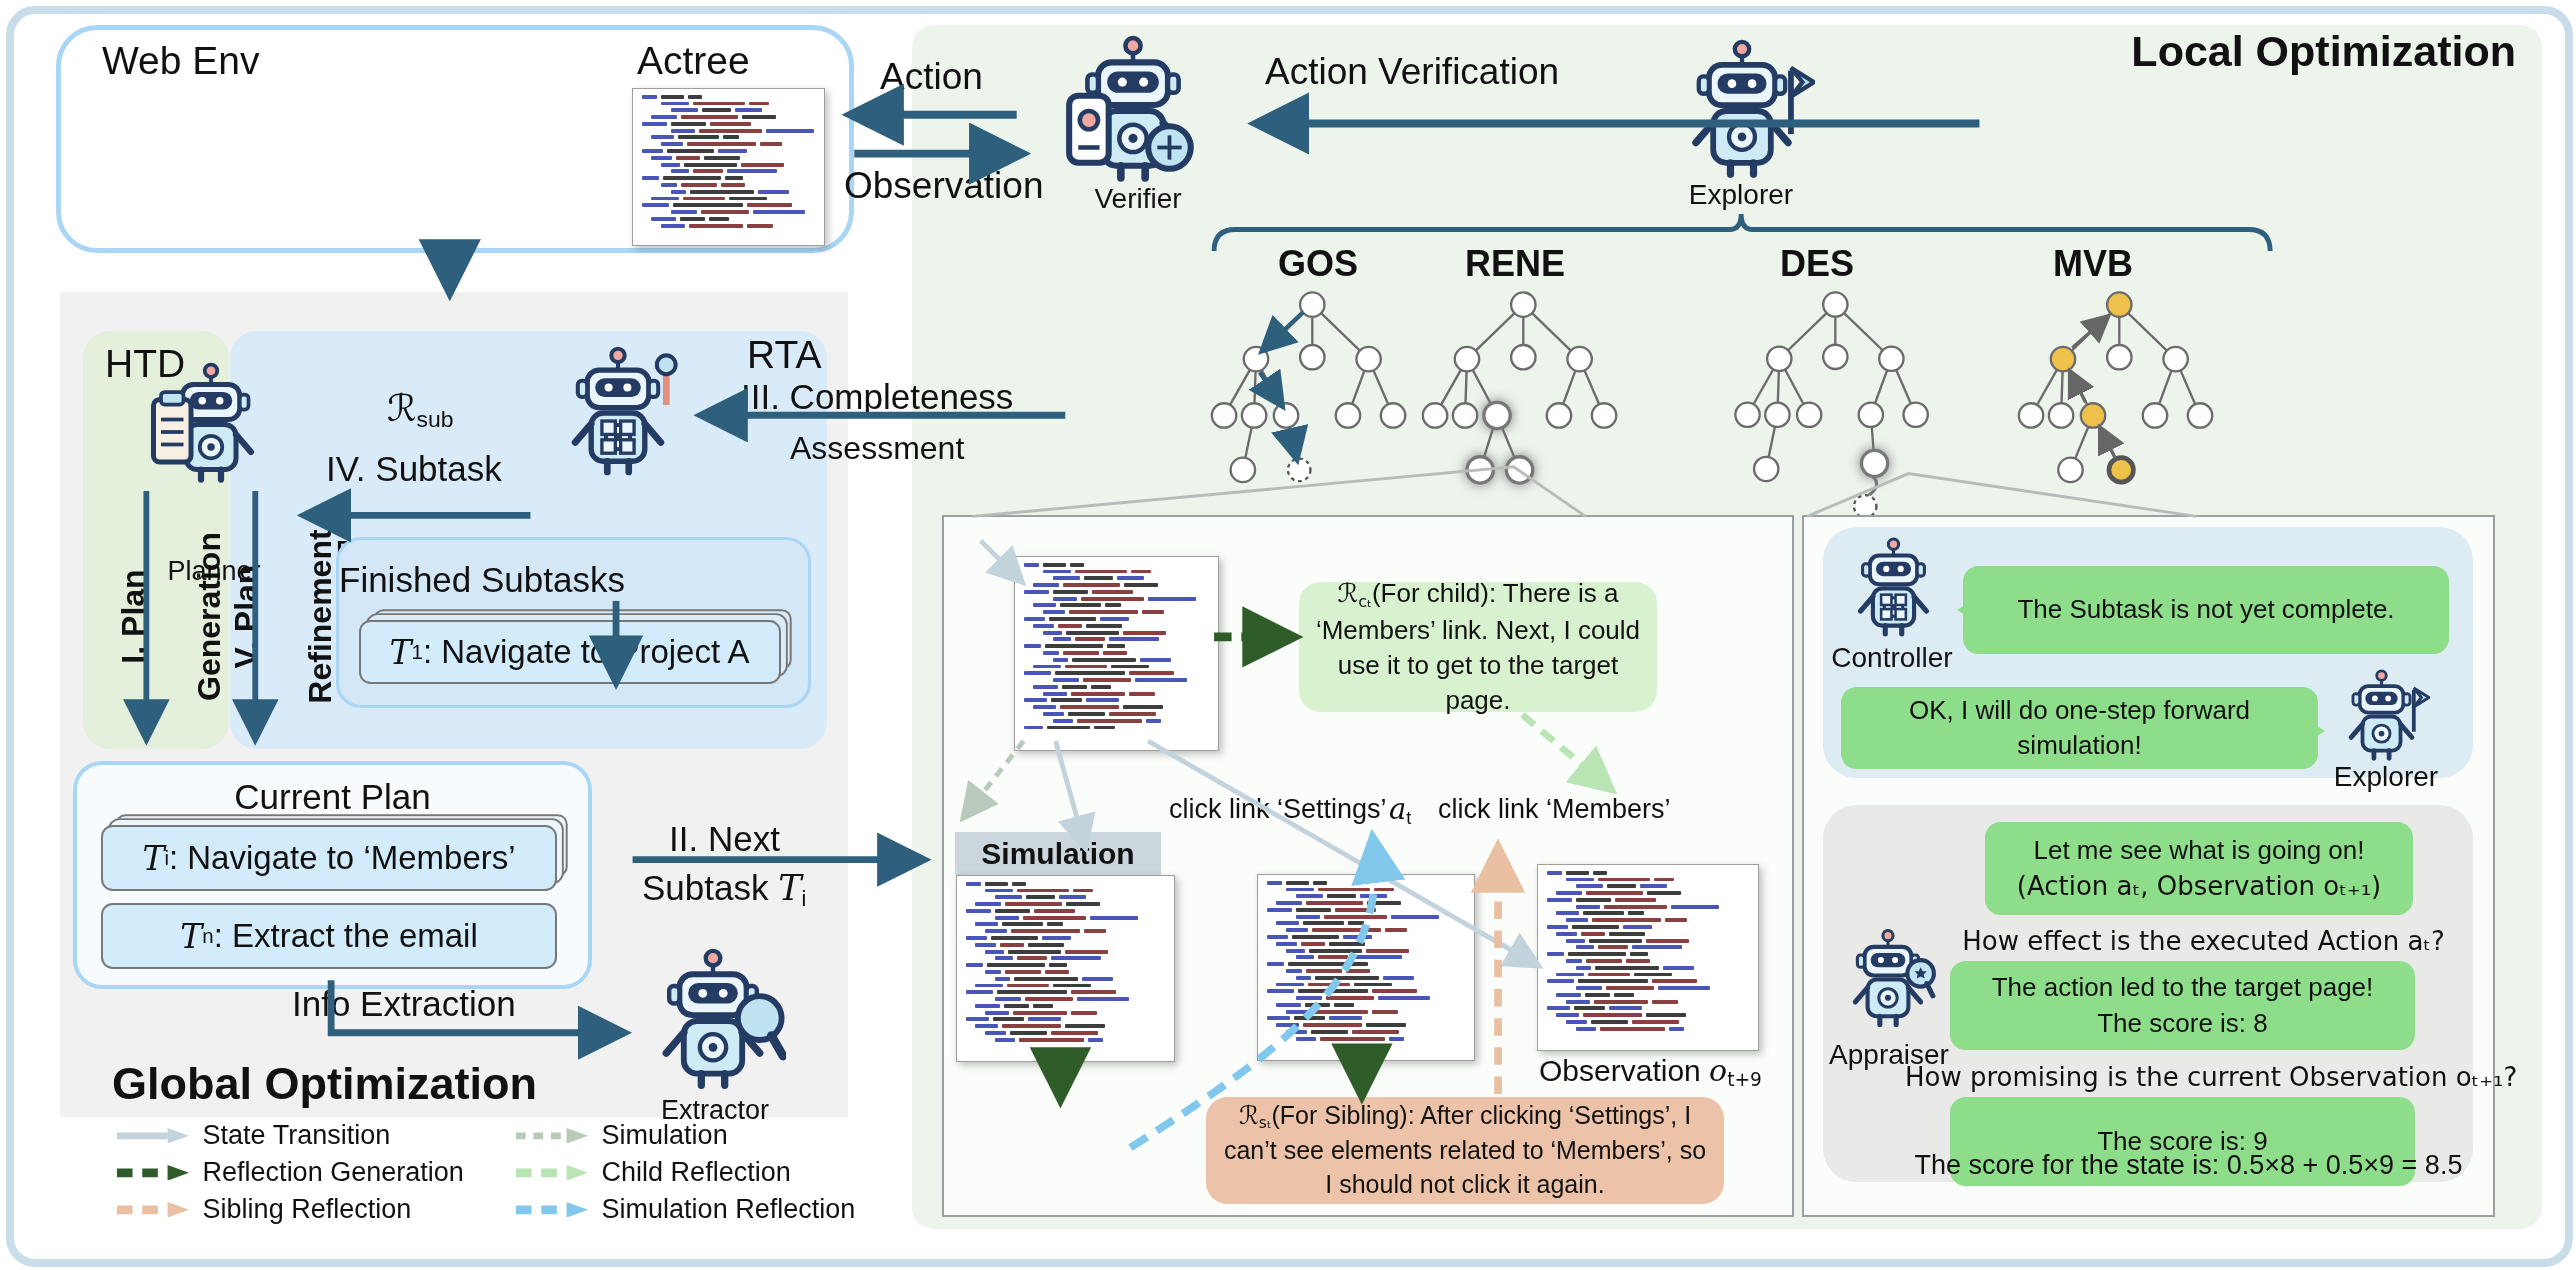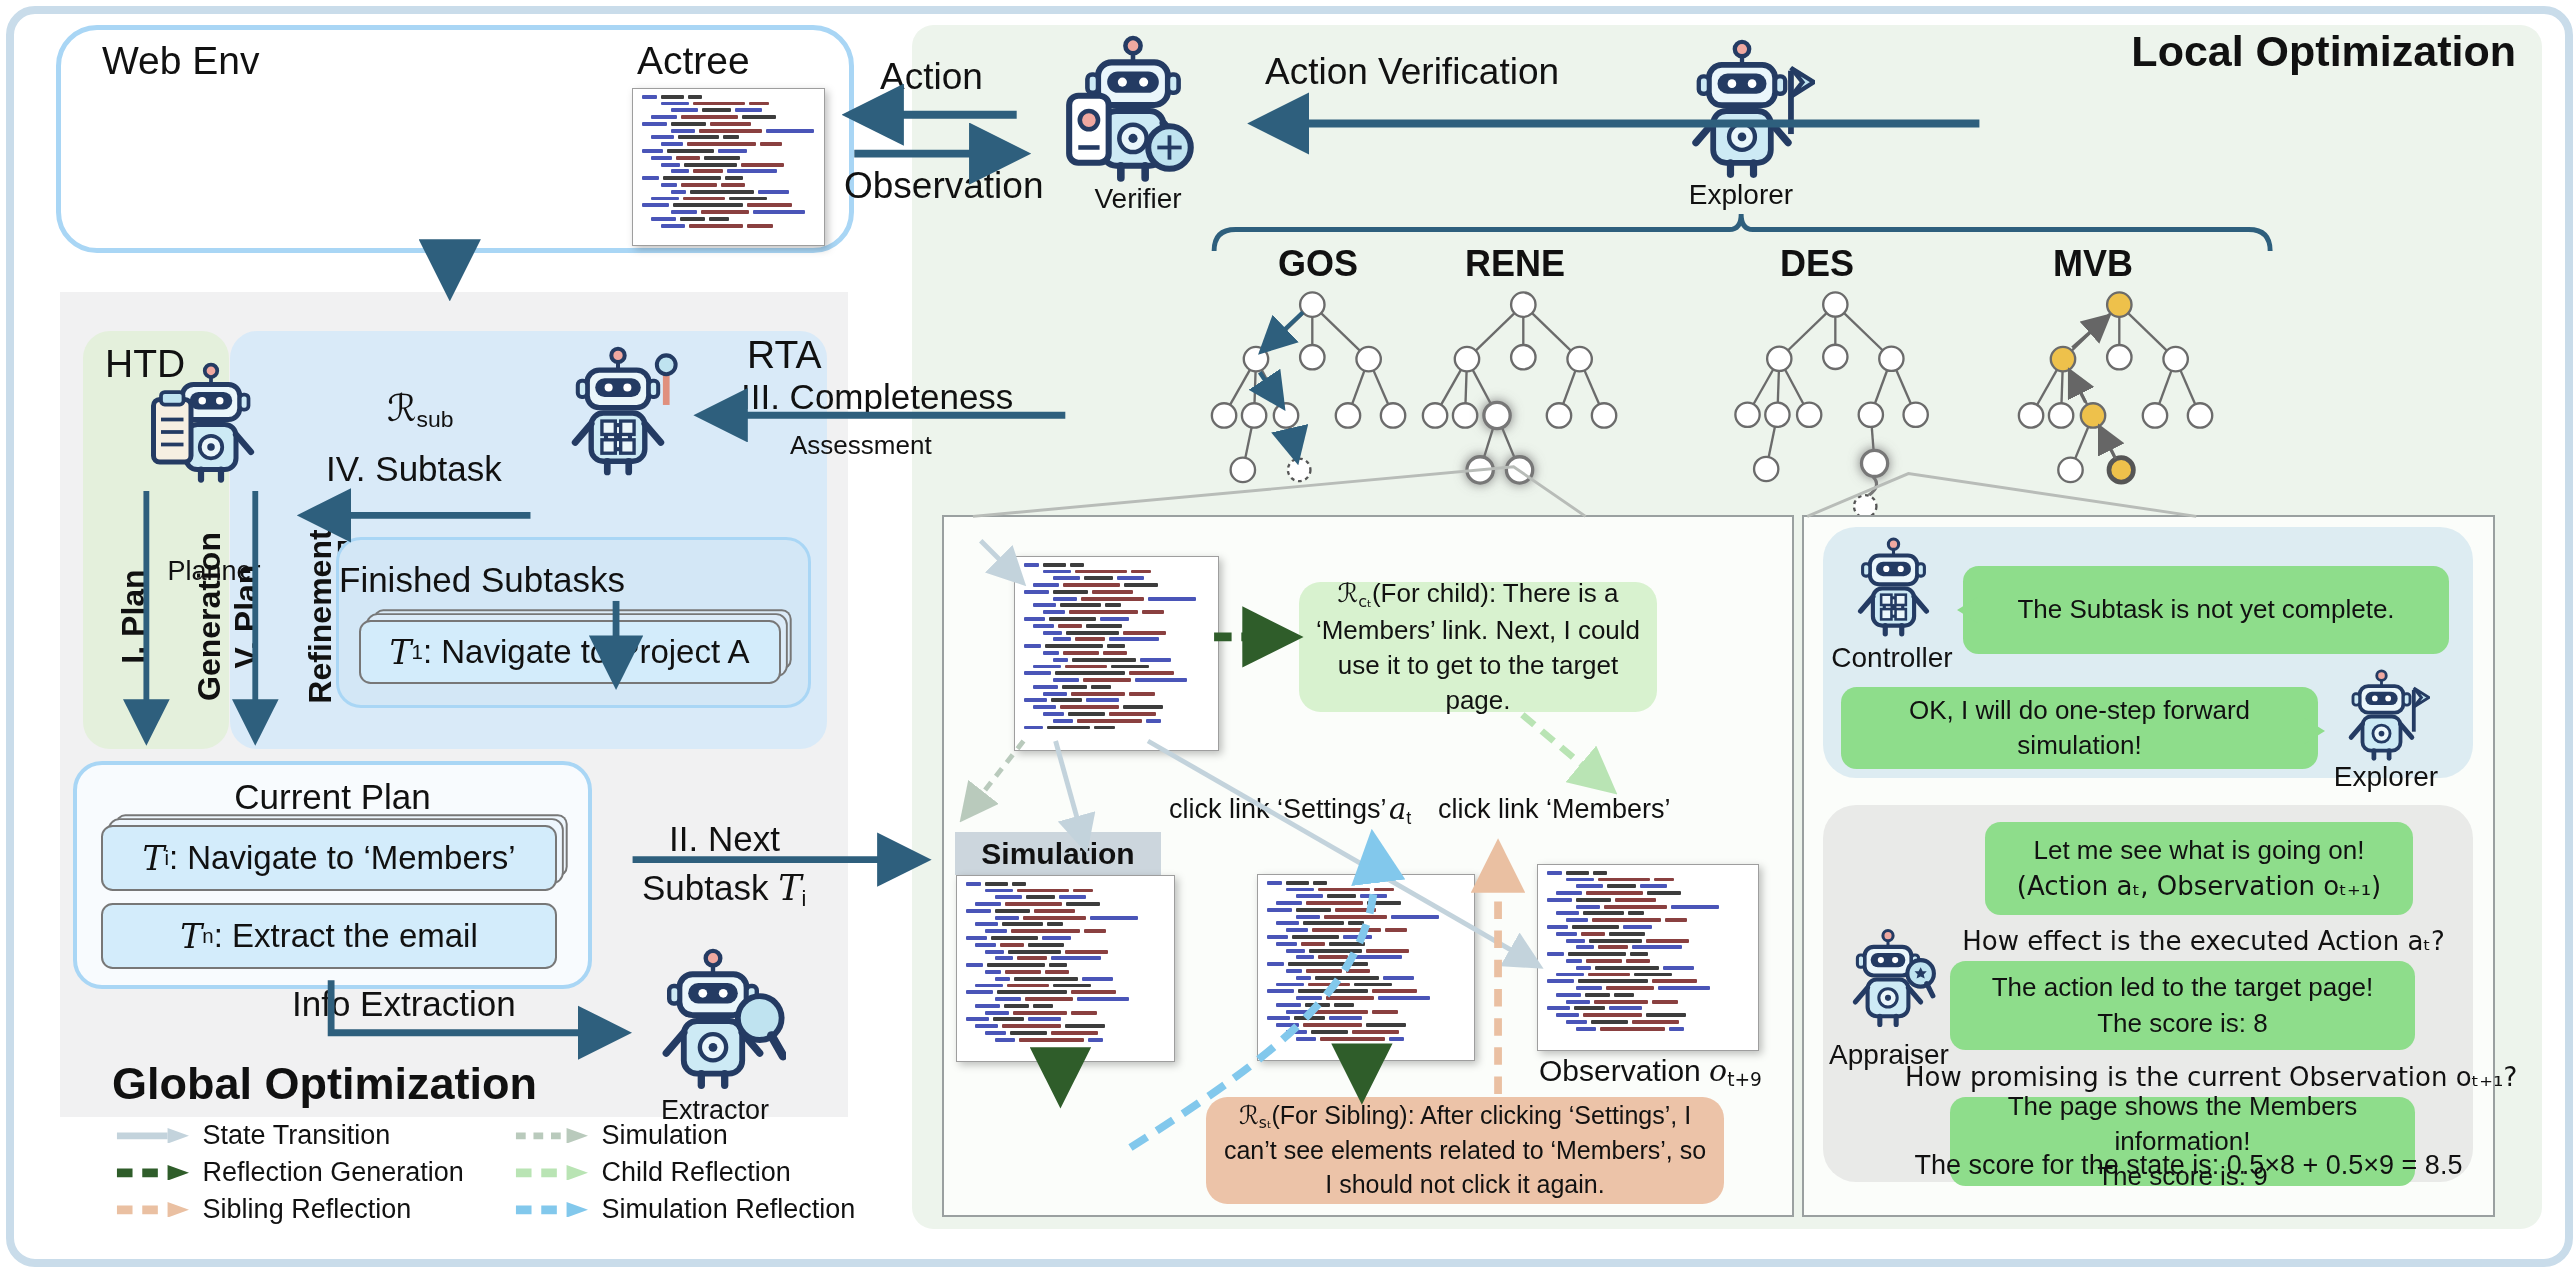--- a/index.html
+++ b/index.html
@@ -380,21 +380,21 @@
     <line x1="86" y1="18" x2="86" y2="44" stroke="#e0907e" stroke-width="5"></line>
     <circle cx="86" cy="14" r="7" fill="#bfe3f0" stroke="#243b63" stroke-width="3"></circle>
   </svg>
   <div class="rlabel" style="left:538px;top:561px;width:161px;font-size:27px;">Controller</div>
 
   <div class="lbl" style="left:387px;top:387px;font-size:37px;"><span class="scriptR">ℛ</span><span class="sub">sub</span></div>
   <div class="lbl" style="left:326px;top:449px;font-size:35px;">IV. Subtask</div>
   <div class="lbl" style="left:335px;top:533px;font-size:35px;">Reflection</div>
 
   <div class="lbl" style="left:741px;top:377px;font-size:35px;">III. Completeness</div>
-  <div class="lbl" style="left:790px;top:430px;font-size:26px;">Assessment</div>
+  <div class="lbl" style="left:790px;top:430px;font-size:32px;">Assessment</div>
 
   <div class="vtext" style="left:86px;top:598px;">I. Plan</div>
   <div class="vtext" style="left:125px;top:598px;">Generation</div>
   <div class="vtext" style="left:195px;top:598px;">V. Plan</div>
   <div class="vtext" style="left:233px;top:598px;">Refinement</div>
 
   <div class="finbox">
     <div style="position:absolute;left:0;top:19.5px;width:100%;text-align:left;font-size:35px;">Finished Subtasks</div>
     <div class="t1card">
       <span class="mv">T</span>
@@ -1017,21 +1017,20 @@
     <path d="M82,38 l2,4 4,0 -3,3 1,4 -4,-2 -4,2 1,-4 -3,-3 4,0 z" fill="#243b63"></path>
     <line x1="88" y1="54" x2="94" y2="66" stroke="#243b63" stroke-width="5" stroke-linecap="round"></line>
   </svg>
   <div class="rlabel" style="left:1811px;top:1039px;width:156px;font-size:28px;">Appraiser</div>
   <div class="bubble" style="left:1950px;top:961px;width:465px;height:89px;">
     <span>The action led to the target page!</span>
     <span>The score is: 8</span>
   </div>
   <div class="qtext unisub" style="left:1905px;top:1062px;width:584px;">How promising is the current Observation oₜ₊₁?</div>
   <div class="bubble" style="left:1950px;top:1097px;width:465px;height:89px;">
-    <span>The page shows the Members information!</span>
     <span>The score is: 9</span>
   </div>
   <div class="qtext" style="left:1887px;top:1150px;width:603px;font-size:27px;">The score for the state is:  0.5×8 + 0.5×9 = 8.5</div>
 
   <svg class="abs" style="left:0;top:0;pointer-events:none;" width="2576" height="1270" viewBox="0 0 2648 1306">
     <defs>
       <marker id="a-navy" markerWidth="8" markerHeight="8" refX="5.5" refY="4" orient="auto">
           <path d="M0,0 L8,4 L0,8 z" fill="#2e5f7d"></path>
         </marker>
       <marker id="a-st" markerWidth="8" markerHeight="8" refX="5.5" refY="4" orient="auto">

